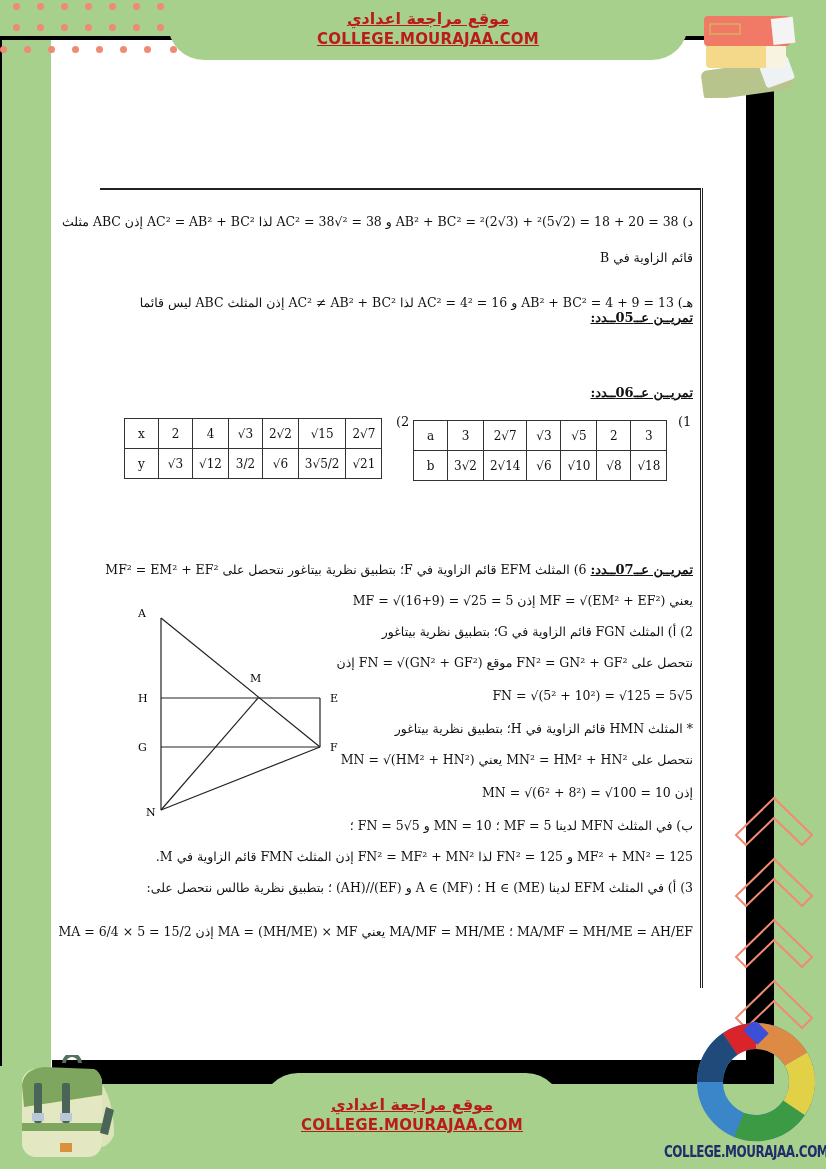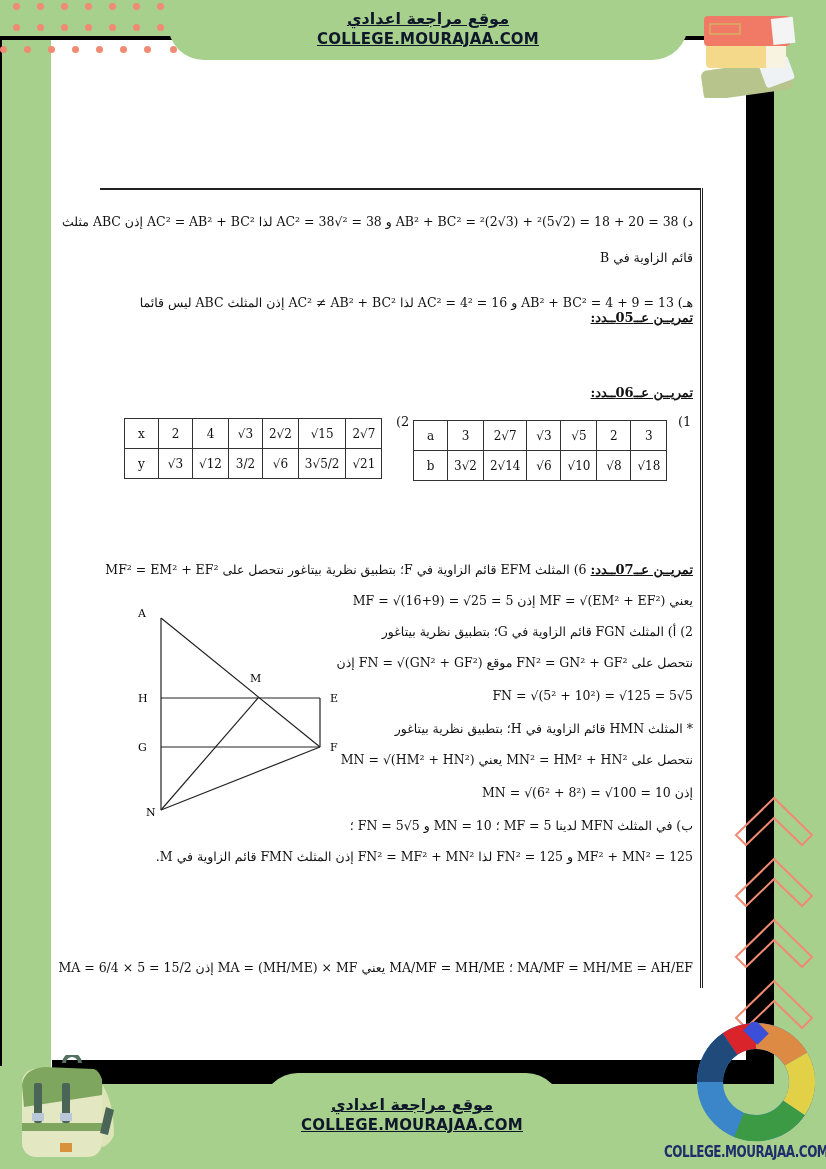--- a/index.html
+++ b/index.html
@@ -6,21 +6,21 @@
   html, body { width: 826px; height: 1169px; overflow: hidden; background: #a8d08d; }
   body { position: relative; font-family: "DejaVu Serif", serif; color: #111; }
 
   
   .frame-black { position: absolute; background: #000; }
   .page { position: absolute; left: 51px; top: 40px; width: 695px; height: 1060px; background: #fff; }
   .green-strip { position: absolute; background: #a8d08d; }
   .dot { position: absolute; width: 7px; height: 7px; border-radius: 50%; background: #f08a73; }
 
   
-  .tab { position: absolute; background: #a8d08d; border-radius: 40px 40px 0 0; text-align: center; color: #0f172a; text-decoration: underline; }
+  .tab { position: absolute; background: #a8d08d; border-radius: 40px 40px 0 0; text-align: center; color: #b91c1c; text-decoration: underline; }
   .tab.top { left: 168px; top: 0; width: 520px; height: 60px; border-radius: 0 0 36px 36px; }
   .tab.bottom { left: 262px; top: 1073px; width: 300px; height: 96px; border-radius: 36px 36px 0 0; }
   .tab .ar { font-family: "DejaVu Sans", sans-serif; font-size: 16px; font-weight: bold; text-decoration: underline; line-height: 20px; direction: rtl; }
   .tab .en { font-family: "DejaVu Sans", sans-serif; font-size: 15px; font-weight: bold; text-decoration: underline; letter-spacing: 0.2px; line-height: 20px; }
   .tab.top .ar { margin-top: 9px; }
   .tab.bottom .ar { margin-top: 22px; }
 
   .brand-logo-text { position: absolute; left: 664px; top: 1143px; width: 160px; font-family: "DejaVu Sans", sans-serif; font-weight: bold; font-size: 12px; color: #1f2d6b; letter-spacing: -0.5px; transform: scaleY(1.3); transform-origin: top; }
 
   
@@ -159,21 +159,22 @@
   </div>
   <div class="line" style="top:405px">يعني MF = √(EM² + EF²) إذن MF = √(16+9) = √25 = 5</div>
   <div class="line" style="top:436px">2) أ) المثلث FGN قائم الزاوية في G؛ بتطبيق نظرية بيتاغور</div>
   <div class="line" style="top:467px">نتحصل على FN² = GN² + GF² موقع FN = √(GN² + GF²) إذن</div>
   <div class="line" style="top:500px">FN = √(5² + 10²) = √125 = 5√5</div>
   <div class="line" style="top:533px">* المثلث HMN قائم الزاوية في H؛ بتطبيق نظرية بيتاغور</div>
   <div class="line" style="top:564px">نتحصل على MN² = HM² + HN² يعني MN = √(HM² + HN²)</div>
   <div class="line" style="top:597px">إذن MN = √(6² + 8²) = √100 = 10</div>
   <div class="line" style="top:630px">ب) في المثلث MFN لدينا MF = 5 ؛ MN = 10 و FN = 5√5 ؛</div>
   <div class="line" style="top:661px">MF² + MN² = 125 و FN² = 125 لذا FN² = MF² + MN² إذن المثلث FMN قائم الزاوية في M.</div>
-  <div class="line" style="top:772px">MA/MF = MH/ME = AH/EF ؛ MA/MF = MH/ME يعني MA = (MH/ME) × MF إذن MA = 6/4 × 5 = 15/2</div>
+  <div class="line" style="top:692px">3) أ) في المثلث EFM لدينا H ∈ (ME) ؛ A ∈ (MF) و (EF)//(AH) ؛ بتطبيق نظرية طالس نتحصل على:</div>
+  <div class="line" style="top:736px">MA/MF = MH/ME = AH/EF ؛ MA/MF = MH/ME يعني MA = (MH/ME) × MF إذن MA = 6/4 × 5 = 15/2</div>
 </div>
 
 <svg class="figure" viewBox="0 0 220 220" width="220" height="220">
   <g stroke="#222" stroke-width="1.2" fill="none">
     <line x1="31" y1="18" x2="31" y2="210"></line>
     <line x1="31" y1="18" x2="190" y2="147"></line>
     <line x1="31" y1="98" x2="190" y2="98"></line>
     <line x1="190" y1="98" x2="190" y2="147"></line>
     <line x1="31" y1="147" x2="190" y2="147"></line>
     <line x1="31" y1="210" x2="128" y2="98"></line>

